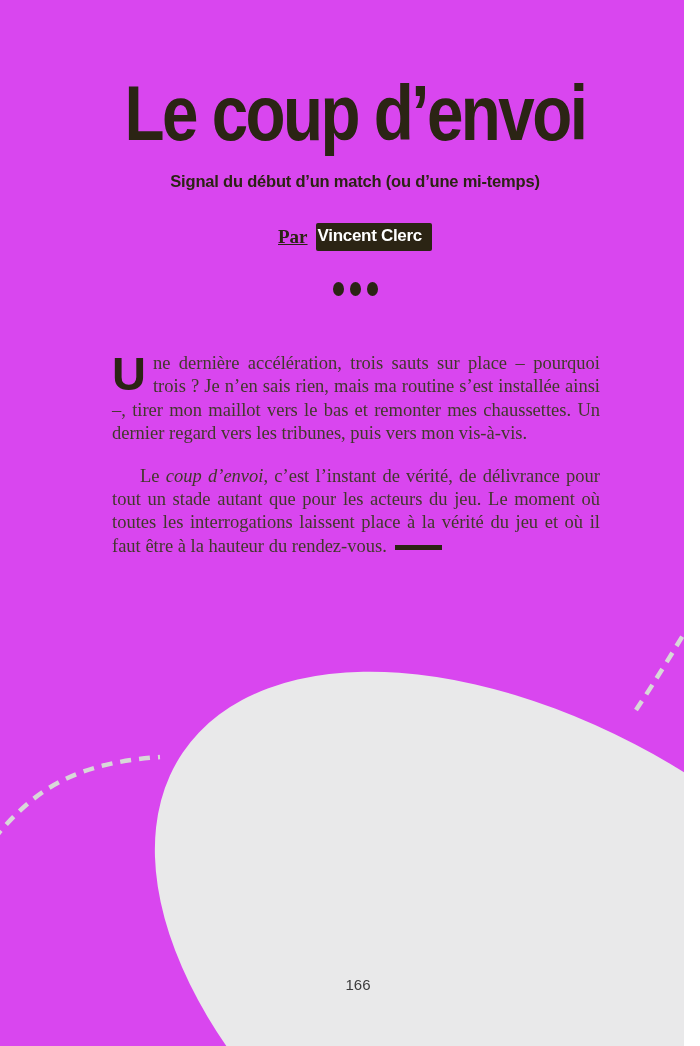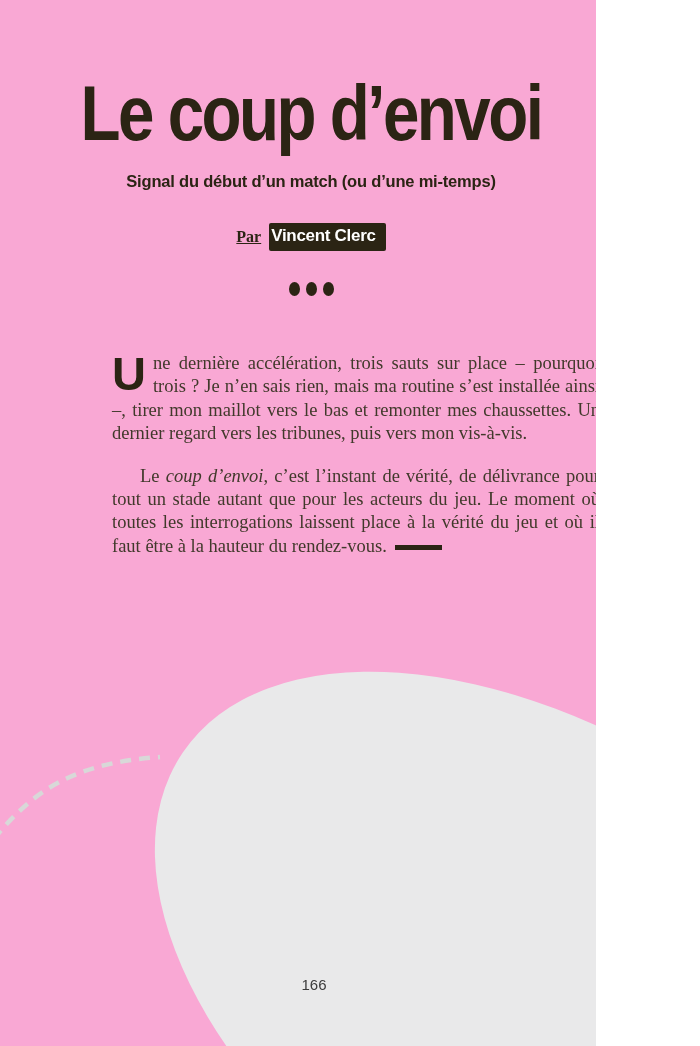--- a/index.html
+++ b/index.html
@@ -1,20 +1,20 @@
 <!DOCTYPE html>
 <html style="--ink: #2b2414; --body-ink: #41392b; --footer-ink: #3b3b3b; --blob: #e9e9ea; --dash: #d8d8d8;"><head>
 <meta charset="utf-8">
 <style>
   html, body { margin: 0; padding: 0; background: #ffffff; }
   .page {
     position: relative;
-    width: 596px;
+    width: 684px;
     height: 1046px;
-    background: #f9a8d4;
+    background: #d946ef;
     overflow: hidden;
     font-family: "Liberation Sans", sans-serif;
   }
 
   
   .decor-svg { position: absolute; inset: 0; z-index: 0; }
   .blob { fill: var(--blob, #e9e9ea); }
   .dash-path { fill: none; stroke: var(--dash, #d8d8d8); stroke-width: 4.5; stroke-dasharray: 11 8; }
 
   
@@ -42,21 +42,21 @@
     color: var(--ink, #2b2414);
   }
   .byline {
     position: absolute; top: 223px; left: 0; right: 0;
     display: flex; justify-content: center; align-items: center;
     gap: 8px;
   }
   .byline-prefix {
     font-family: "Liberation Serif", serif;
     font-weight: bold;
-    font-size: 16px;
+    font-size: 19px;
     color: var(--ink, #2b2414);
     text-decoration: underline;
   }
   .author-badge {
     background: var(--ink, #2b2414);
     color: #ffffff;
     font-weight: bold;
     font-size: 17px;
     letter-spacing: -0.3px;
     padding: 3px 10px 5px 2px;

